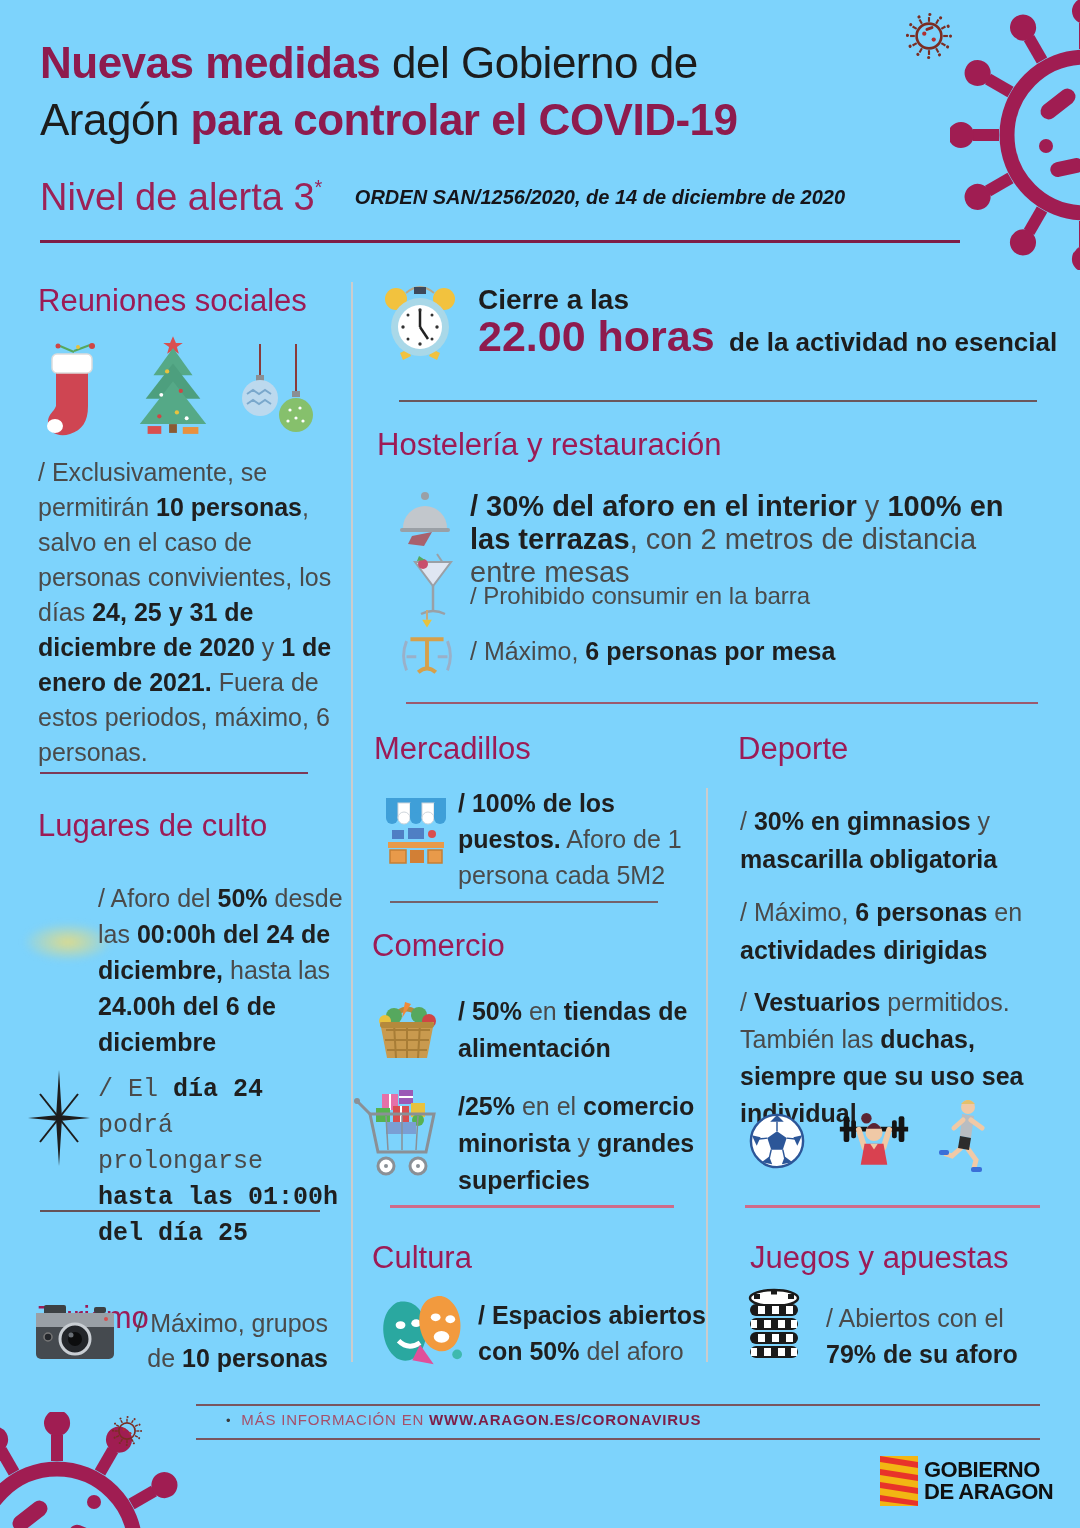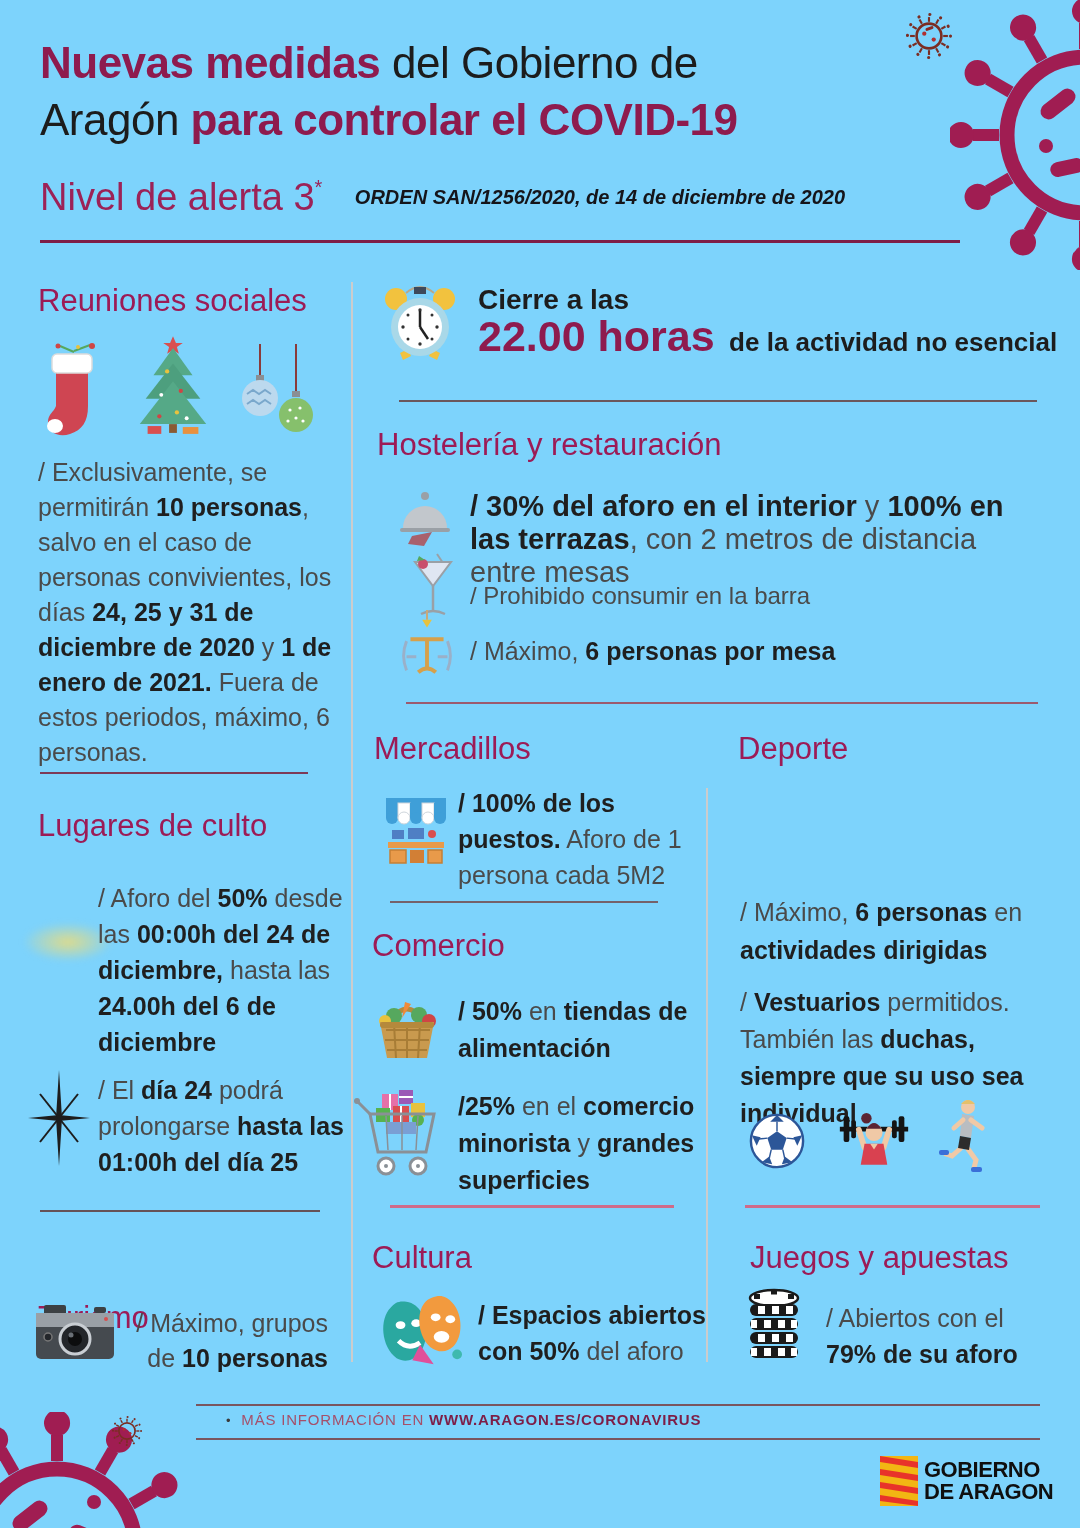--- a/index.html
+++ b/index.html
@@ -157,21 +157,21 @@
 
   <div class="glow"></div>
   <div class="abs body-text" style="left:98px;top:880px;width:248px;line-height:36px;"><span>/ Aforo del </span><span class="sb">50%</span><span>  desde las </span><span class="sb">00:00h del 24 de diciembre,</span><span> hasta las </span><span class="sb">24.00h del 6 de diciembre</span></div>
 
   <svg class="abs" style="left:26px;top:1068px;" width="66" height="100" viewBox="0 0 66 100">
     <polygon points="33,2 36,50 33,98 30,50" fill="#1d1d1d"></polygon>
     <polygon points="2,50 33,47 64,50 33,53" fill="#1d1d1d"></polygon>
     <line x1="14" y1="26" x2="52" y2="74" stroke="#1d1d1d" stroke-width="2"></line>
     <line x1="52" y1="26" x2="14" y2="74" stroke="#1d1d1d" stroke-width="2"></line>
   </svg>
-  <div class="abs body-text" style="left:98px;top:1072px;width:248px;line-height:36px;"><span>/ El </span><span class="sb">día 24</span><span> podrá prolongarse </span><span class="sb">hasta las 01:00h del día 25</span></div>
+  <div class="abs body-text" style="left:98px;top:1072px;width:248px;line-height:36px;font-family:Liberation Mono, monospace;"><span>/ El </span><span class="sb">día 24</span><span> podrá prolongarse </span><span class="sb">hasta las 01:00h del día 25</span></div>
 
   <div class="line" style="left:40px;top:1210px;width:280px;height:2px;background:#665257;"></div>
 
   <div class="abs h" style="left:38px;top:1300px;">Turismo</div>
 
   <svg class="abs" style="left:36px;top:1303px;" width="78" height="58" viewBox="0 0 78 58">
     <rect x="8" y="2" width="22" height="10" rx="2" fill="#3c4043"></rect>
     <rect x="58" y="4" width="12" height="6" rx="2" fill="#3c4043"></rect>
     <rect x="0" y="10" width="78" height="46" rx="5" fill="#454a4f"></rect>
     <rect x="0" y="10" width="78" height="14" fill="#9aa0a6"></rect>
@@ -335,20 +335,21 @@
     <polygon points="44,56 58,76 36,72" fill="#e0509a"></polygon>
     <path d="M56 8 C44 12 40 30 46 46 C52 62 68 68 78 58 C88 48 88 26 78 14 C70 5 64 5 56 8 Z" fill="#f29a3e"></path>
     <ellipse cx="60" cy="28" rx="5" ry="4" fill="#fff"></ellipse>
     <ellipse cx="75" cy="30" rx="5" ry="4" fill="#fff"></ellipse>
     <ellipse cx="66" cy="48" rx="8" ry="6" fill="#fff"></ellipse>
     <circle cx="82" cy="66" r="5" fill="#3fb9ae"></circle>
   </svg>
   <div class="abs body-text" style="left:478px;top:1297px;width:255px;line-height:36px;"><span class="sb">/ Espacios abiertos con 50%</span><span> del aforo</span></div>
 
   <div class="abs h" style="left:738px;top:731px;">Deporte</div>
+  <div class="abs body-text" style="left:740px;top:802px;width:305px;line-height:38px;"><span>/ </span><span class="sb">30% en gimnasios</span><span> y </span><span class="sb">mascarilla obligatoria</span></div>
   <div class="abs body-text" style="left:740px;top:893px;width:305px;line-height:38px;"><span>/ Máximo, </span><span class="sb">6 personas</span><span> en </span><span class="sb">actividades dirigidas</span></div>
   <div class="abs body-text" style="left:740px;top:984px;width:312px;line-height:37px;"><span>/ </span><span class="sb">Vestuarios</span><span> permitidos. También las </span><span class="sb">duchas, siempre que su uso sea individual</span></div>
 
   <svg class="abs" style="left:748px;top:1112px;" width="58" height="58" viewBox="0 0 60 60">
     <circle cx="30" cy="30" r="27" fill="#ffffff" stroke="#2c5698" stroke-width="2.5"></circle>
     <polygon points="30,20 40,27 36,39 24,39 20,27" fill="#2c5698"></polygon>
     <polygon points="30,3 37,10 23,10" fill="#2c5698"></polygon>
     <polygon points="4,24 13,26 9,35" fill="#2c5698"></polygon>
     <polygon points="56,24 47,26 51,35" fill="#2c5698"></polygon>
     <polygon points="14,52 22,46 25,54" fill="#2c5698"></polygon>

